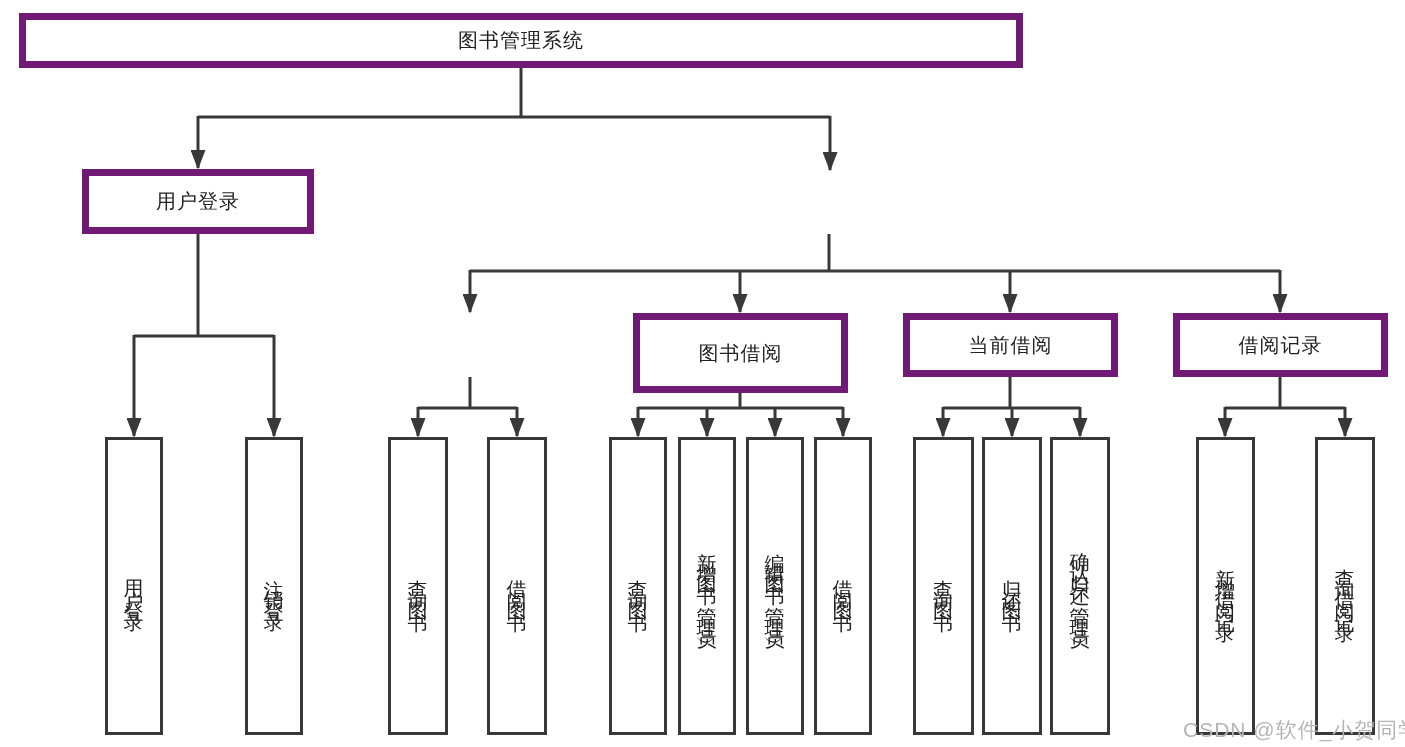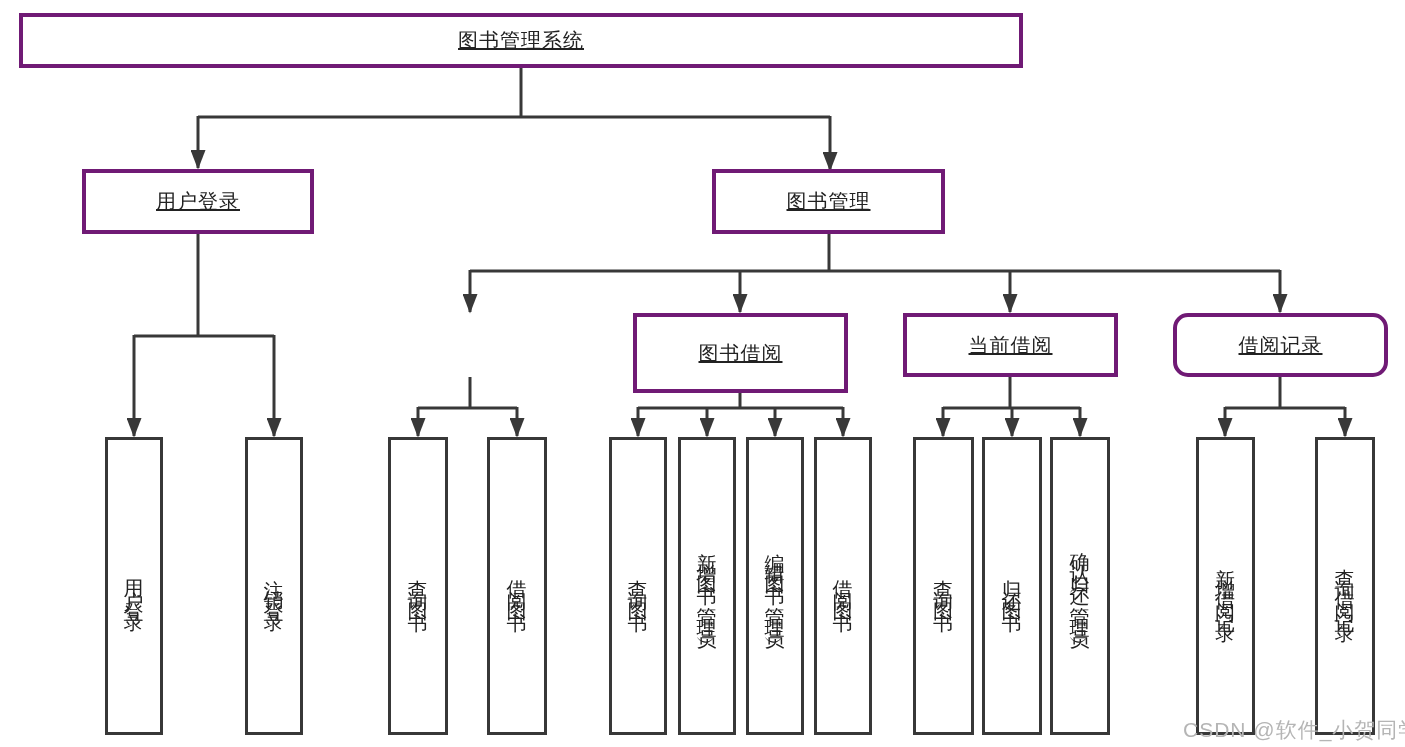--- a/index.html
+++ b/index.html
@@ -2,23 +2,23 @@
 <html><head>
 <meta charset="utf-8">
 <style>
   html,body{margin:0;padding:0;background:#fff;}
   #stage{
     position:relative;width:1405px;height:747px;background:#ffffff;overflow:hidden;
     font-family:"Liberation Sans","DejaVu Sans",sans-serif;color:#222;
   }
   #wires{position:absolute;left:0;top:0;z-index:0;}
   .node{
-    position:absolute;box-sizing:border-box;background:#fff;border:4px solid #701a75;
+    position:absolute;box-sizing:border-box;background:#fff;border:7px solid #701a75;
     display:flex;align-items:center;justify-content:center;z-index:1;
-    font-size:20px;color:#222;letter-spacing:1px;white-space:nowrap;text-decoration:underline;
+    font-size:20px;color:#222;letter-spacing:1px;white-space:nowrap;
   }
   .leaf{
     position:absolute;box-sizing:border-box;background:#fff;border:3px solid #383838;
     display:flex;align-items:center;justify-content:center;z-index:1;
     top:437px;height:298px;
   }
   .leaf span{
     writing-mode:vertical-rl;text-orientation:mixed;
     font-size:20px;color:#222;letter-spacing:11px;line-height:1;
   }
@@ -78,25 +78,24 @@
       <path d="M1280 377 V408"></path>
       <path d="M1225 408 H1345"></path>
       <path d="M1225 407 V436" marker-end="url(#arrow)"></path>
       <path d="M1345 407 V436" marker-end="url(#arrow)"></path>
     </g>
   </svg>
 
   <div class="node" style="left:19px;top:13px;width:1004px;height:55px;">图书管理系统</div>
 
   <div class="node" style="left:82px;top:169px;width:232px;height:65px;">用户登录</div>
-  <div class="node" style="left:712px;top:169px;width:233px;height:65px;">图书管理</div>
 
   <div class="node" style="left:633px;top:313px;width:215px;height:80px;">图书借阅</div>
   <div class="node" style="left:903px;top:313px;width:215px;height:64px;">当前借阅</div>
-  <div class="node" style="left:1173px;top:313px;width:215px;height:64px;border-radius:15px;">借阅记录</div>
+  <div class="node" style="left:1173px;top:313px;width:215px;height:64px;">借阅记录</div>
 
   <div class="leaf" style="left:105px;width:58px;">
     <span>用户登录</span>
   </div>
   <div class="leaf" style="left:245px;width:58px;">
     <span>注销登录</span>
   </div>
 
   <div class="leaf" style="left:388px;width:60px;">
     <span>查询图书</span>

